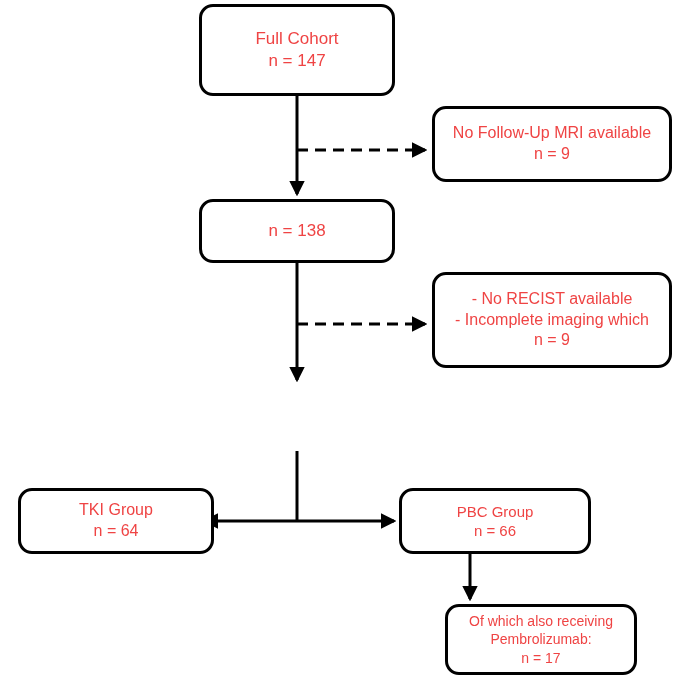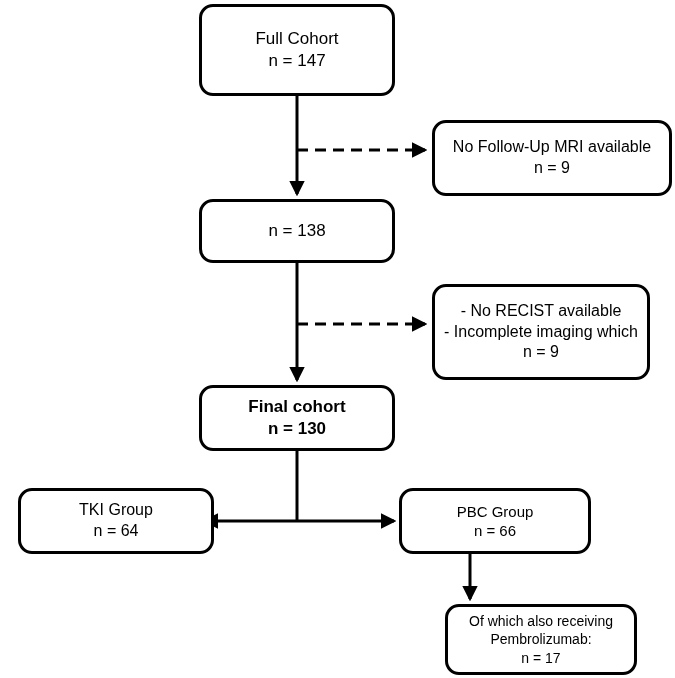--- a/index.html
+++ b/index.html
@@ -18,38 +18,38 @@
   .node {
     position: absolute;
     box-sizing: border-box;
     border: 3px solid #000000;
     border-radius: 14px;
     background: #ffffff;
     display: flex;
     flex-direction: column;
     align-items: center;
     justify-content: center;
-    color: #000000;
+    color: #ef4444;
     text-align: center;
     line-height: 1.30;
     z-index: 2;
   }
   .node .line {
     display: block;
     white-space: nowrap;
   }
   
   #node-full-cohort   { left: 199px; top: 4px;   width: 196px; height: 92px;  font-size: 17px; }
   #node-n138          { left: 199px; top: 199px; width: 196px; height: 64px;  font-size: 17px; }
   #node-final-cohort  { left: 199px; top: 385px; width: 196px; height: 66px;  font-size: 17px; font-weight: bold; }
   #node-tki           { left: 18px;   top: 488px; width: 196px; height: 66px;  font-size: 16px; }
   #node-pbc           { left: 399px; top: 488px; width: 192px; height: 66px;  font-size: 15px; text-align: center; }
   #node-pembro        { left: 399px; top: 604px; width: 192px; height: 71px;  font-size: 14px; margin-left: 46px; }
-  #node-excl-mri      { left: 432px; top: 120px; width: 240px; height: 76px;  font-size: 16px; }
-  #node-excl-recist   { left: 432px; top: 284px; width: 218px; height: 96px;  font-size: 16px; }
+  #node-excl-mri      { left: 432px; top: 106px; width: 240px; height: 76px;  font-size: 16px; }
+  #node-excl-recist   { left: 432px; top: 272px; width: 240px; height: 96px;  font-size: 16px; }
 
   
   #connectors {
     position: absolute;
     left: 0; top: 0;
     width: 675px;
     height: 678px;
     z-index: 1;
     pointer-events: none;
   }
@@ -96,24 +96,20 @@
   <div class="node" id="node-n138">
     <span class="line">n = 138</span>
   </div>
 
   <div class="node" id="node-excl-recist">
     <span class="line">- No RECIST available</span>
     <span class="line">- Incomplete imaging which</span>
     <span class="line">n = 9</span>
   </div>
 
-  <div class="node" id="node-final-cohort">
-    <span class="line">Final cohort</span>
-    <span class="line">n = 130</span>
-  </div>
 
   <div class="node" id="node-tki">
     <span class="line">TKI Group</span>
     <span class="line">n = 64</span>
   </div>
 
   <div class="node" id="node-pbc">
     <span class="line">PBC Group</span>
     <span class="line">n = 66</span>
   </div>

